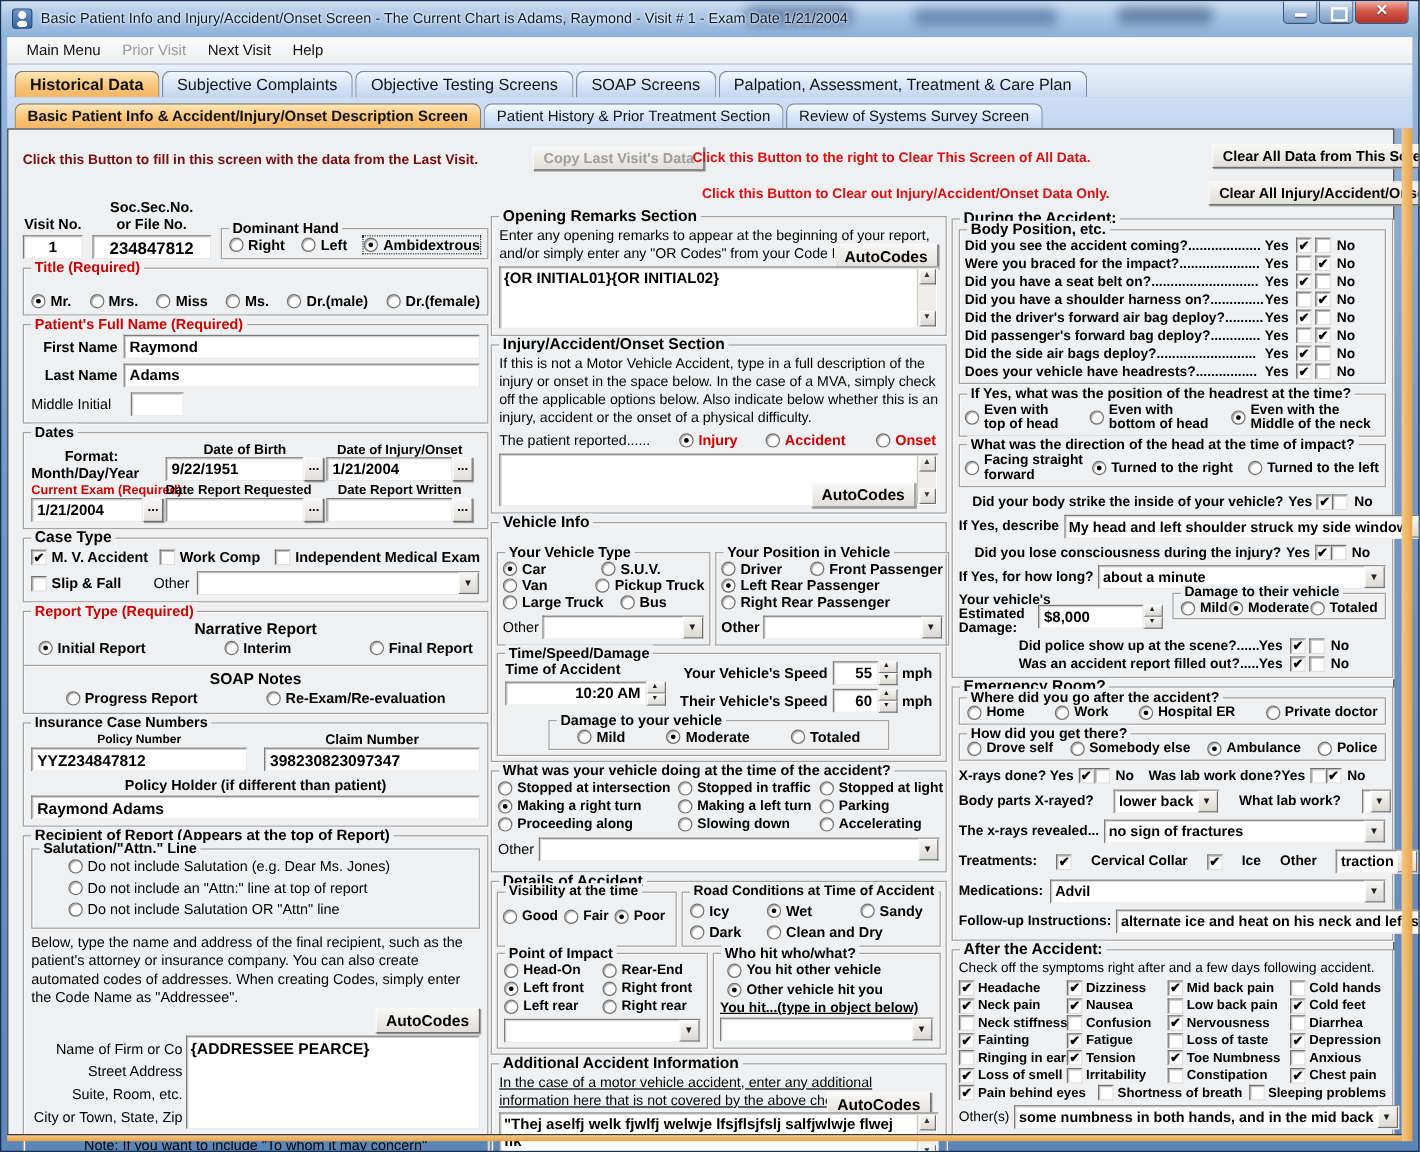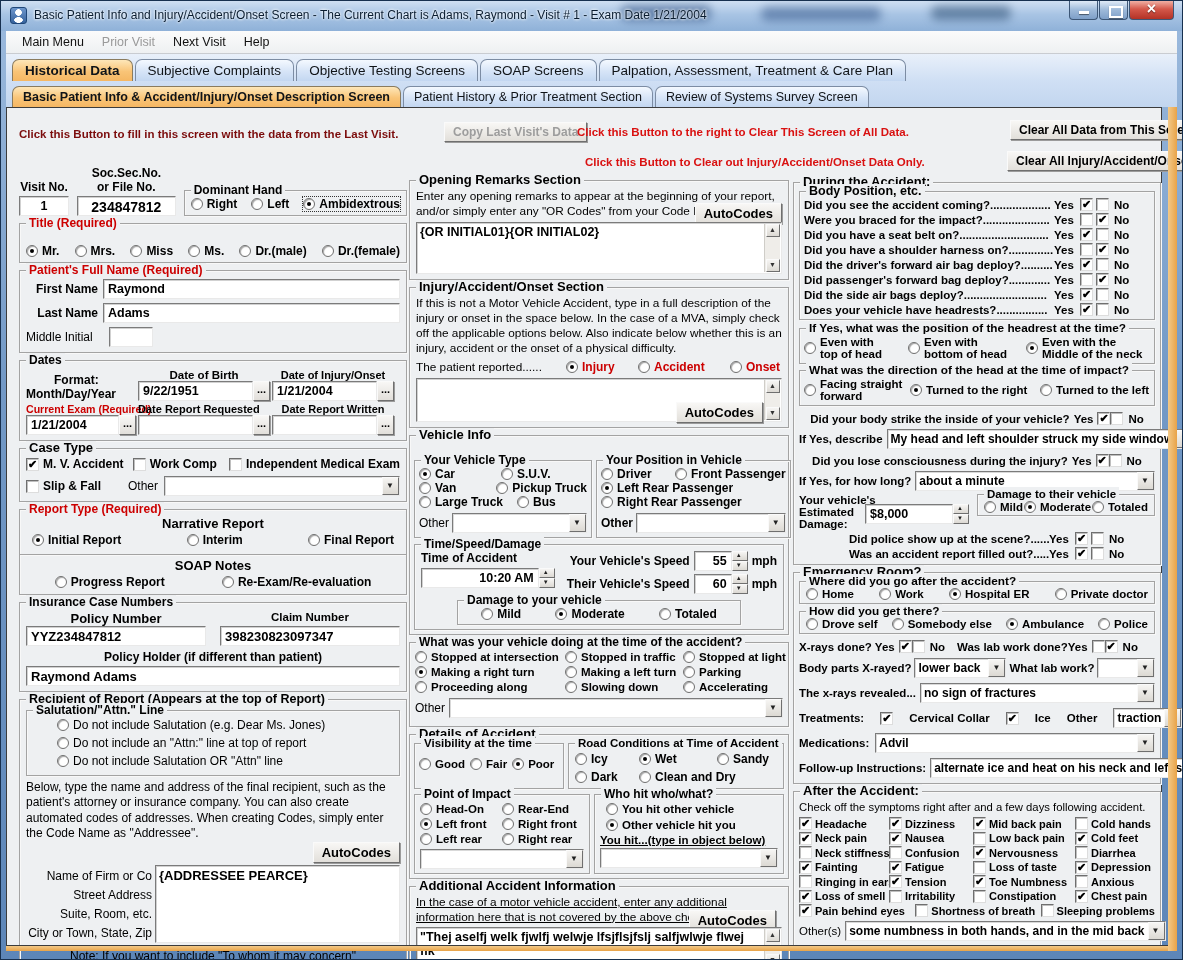--- a/index.html
+++ b/index.html
@@ -308,21 +308,21 @@
           <span class="op bold">
               <span class="rb"></span>
               <span>Re-Exam/Re-evaluation</span>
             </span>
         </div>
       </div>
 
       <div class="gb mb">
         <span class="lg">Insurance Case Numbers</span>
         <div style="display:grid;grid-template-columns:1fr 1fr;column-gap:14px">
-          <div class="lbl ctr" style="font-size:13px">Policy Number</div>
+          <div class="lbl ctr" style="font-size:10px">Policy Number</div>
           <div class="lbl ctr" style="font-size:11.5px">Claim Number</div>
           <div class="sunken inp" style="font-size:13px">YYZ234847812</div>
           <div class="sunken inp" style="font-size:13px">398230823097347</div>
         </div>
         <div class="lbl ctr" style="margin-top:4px">Policy Holder (if different than patient)</div>
         <div class="sunken inp" style="margin-top:2px;font-size:13px">Raymond Adams</div>
       </div>
 
       <div class="gb">
         <span class="lg" style="font-size:12.5px">Recipient of Report (Appears at the top of Report)</span>
@@ -945,21 +945,21 @@
             <span style="width:4px"></span>
             <span class="cb on"></span>
             <span class="cb"></span>
             <span class="lbl" style="padding:0 12px 0 5px">No</span>
           <span class="ynq">Was lab work done?Yes</span>
             <span style="width:4px"></span>
             <span class="cb"></span>
             <span class="cb on"></span>
             <span class="lbl" style="padding-left:5px">No</span>
         </div>
-        <div class="row" style="margin-bottom:5px;gap:3px">
+        <div class="row" style="margin-bottom:5px;gap:17px">
           <span class="lbl">Body parts X-rayed?</span>
           <span class="combo" style="width:92px">
               <span class="cv">lower back</span>
               <span class="ca"></span>
             </span>
           <span class="lbl">What lab work?</span>
           <span class="combo on" style="flex:1">
               <span class="cv"></span>
               <span class="ca"></span>
             </span>

